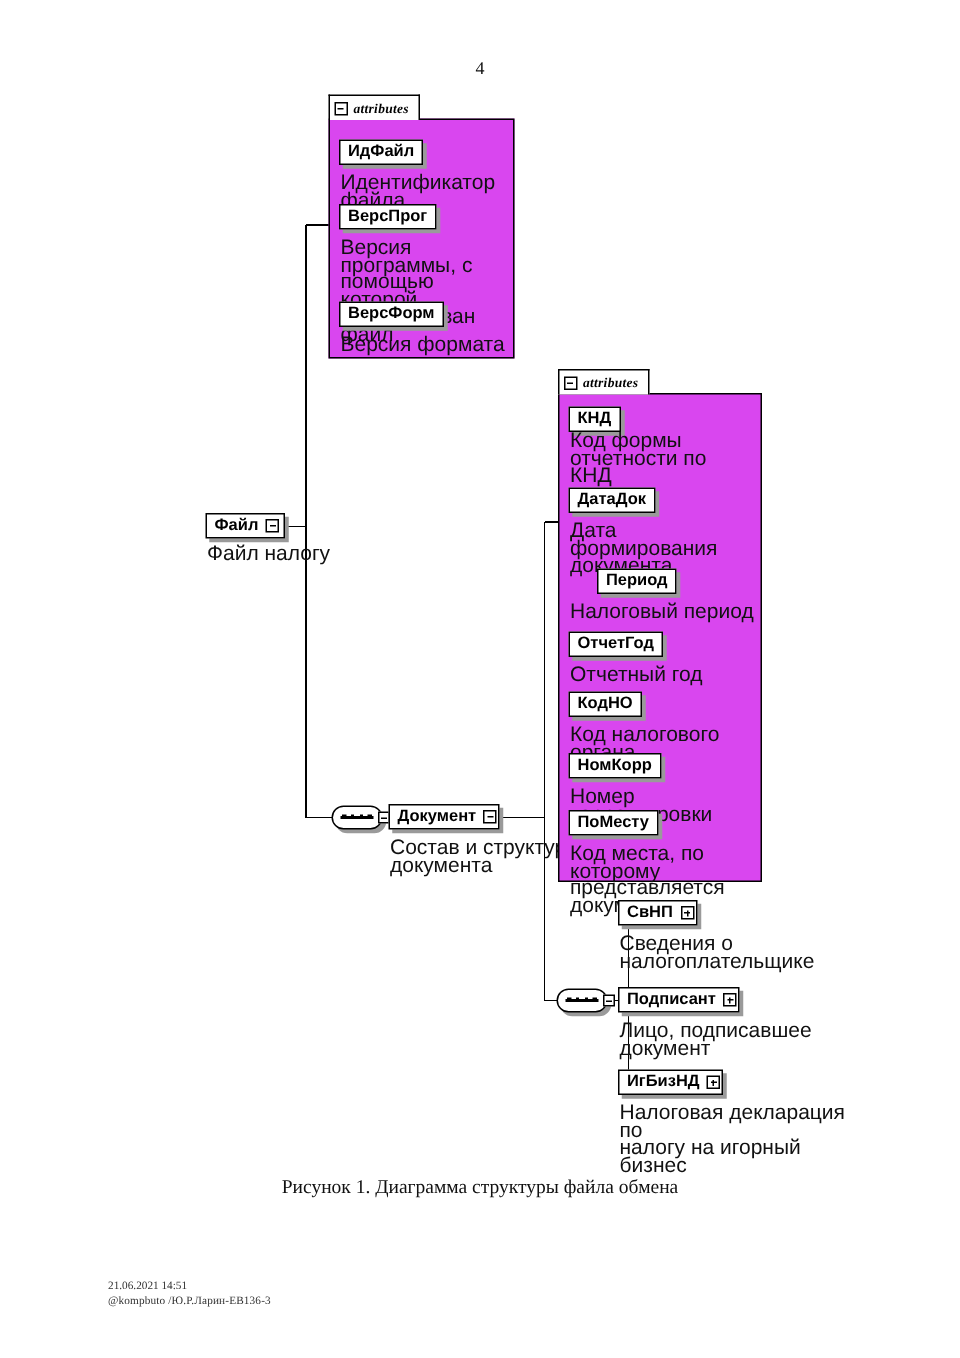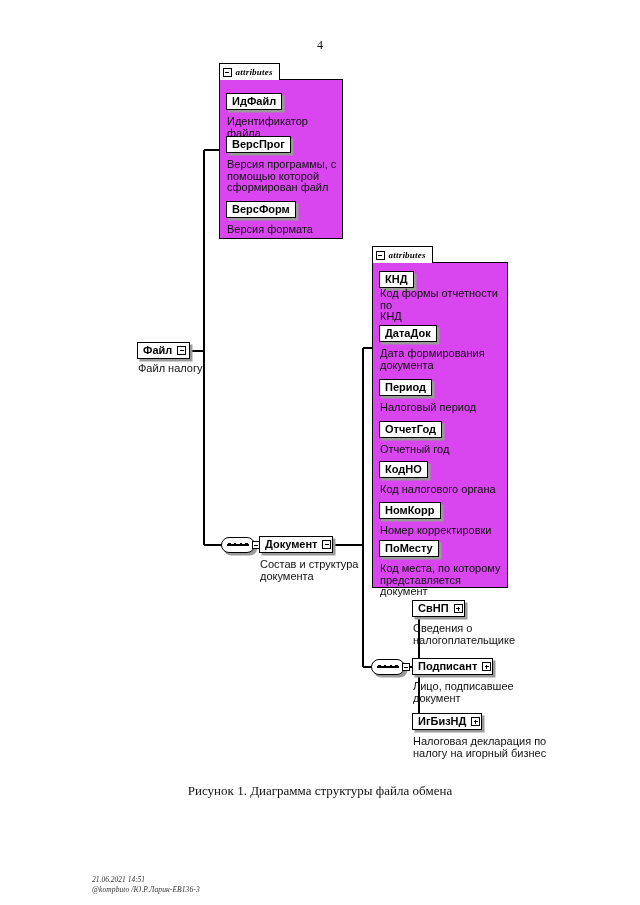--- a/index.html
+++ b/index.html
@@ -131,21 +131,21 @@
     margin-left: 5px;
     margin-right: -2px;
   }
   
   .node.with-right-icon {
     padding-right: 3px;
   }
 
   .desc {
     position: absolute;
-    font-size: 11px;
+    font-size: 14px;
     line-height: 11.5px;
     color: #111;
     white-space: pre-line;
   }
 
   
   .seq {
     position: absolute;
     width: 34px;
     height: 16px;
@@ -204,28 +204,26 @@
     top: 783px;
     left: 0;
     width: 640px;
     text-align: center;
     font-family: "Liberation Serif", serif;
     font-size: 13px;
     color: #111;
   }
   .footer {
     position: absolute;
-    left: 92px;
+    left: 72px;
     top: 852px;
     font-family: "Liberation Serif", serif;
-    font-style: italic;
     font-size: 7.5px;
     line-height: 10px;
     color: #333;
-    margin-top: 23px;
   }
   .footer .f2 { letter-spacing: 0.1px; }
 </style>
 </head>
 <body>
 
 <div class="page">
 
   <div class="page-number">4</div>
 
@@ -323,21 +321,21 @@
     </div>
     <div class="desc" style="left:380px; top:288px; width:126px;">Код формы отчетности по
 КНД</div>
 
     <div class="node" style="left:379px; top:325px;">
       <span class="node-label">ДатаДок</span>
     </div>
     <div class="desc" style="left:380px; top:348px; width:126px;">Дата формирования
 документа</div>
 
-    <div class="node" style="left:379px; top:379px;">
+    <div class="node" style="left:398px; top:379px;">
       <span class="node-label">Период</span>
     </div>
     <div class="desc" style="left:380px; top:402px; width:141px;">Налоговый период</div>
 
     <div class="node" style="left:379px; top:421px;">
       <span class="node-label">ОтчетГод</span>
     </div>
     <div class="desc" style="left:380px; top:444px; width:126px;">Отчетный год</div>
 
     <div class="node" style="left:379px; top:461px;">

